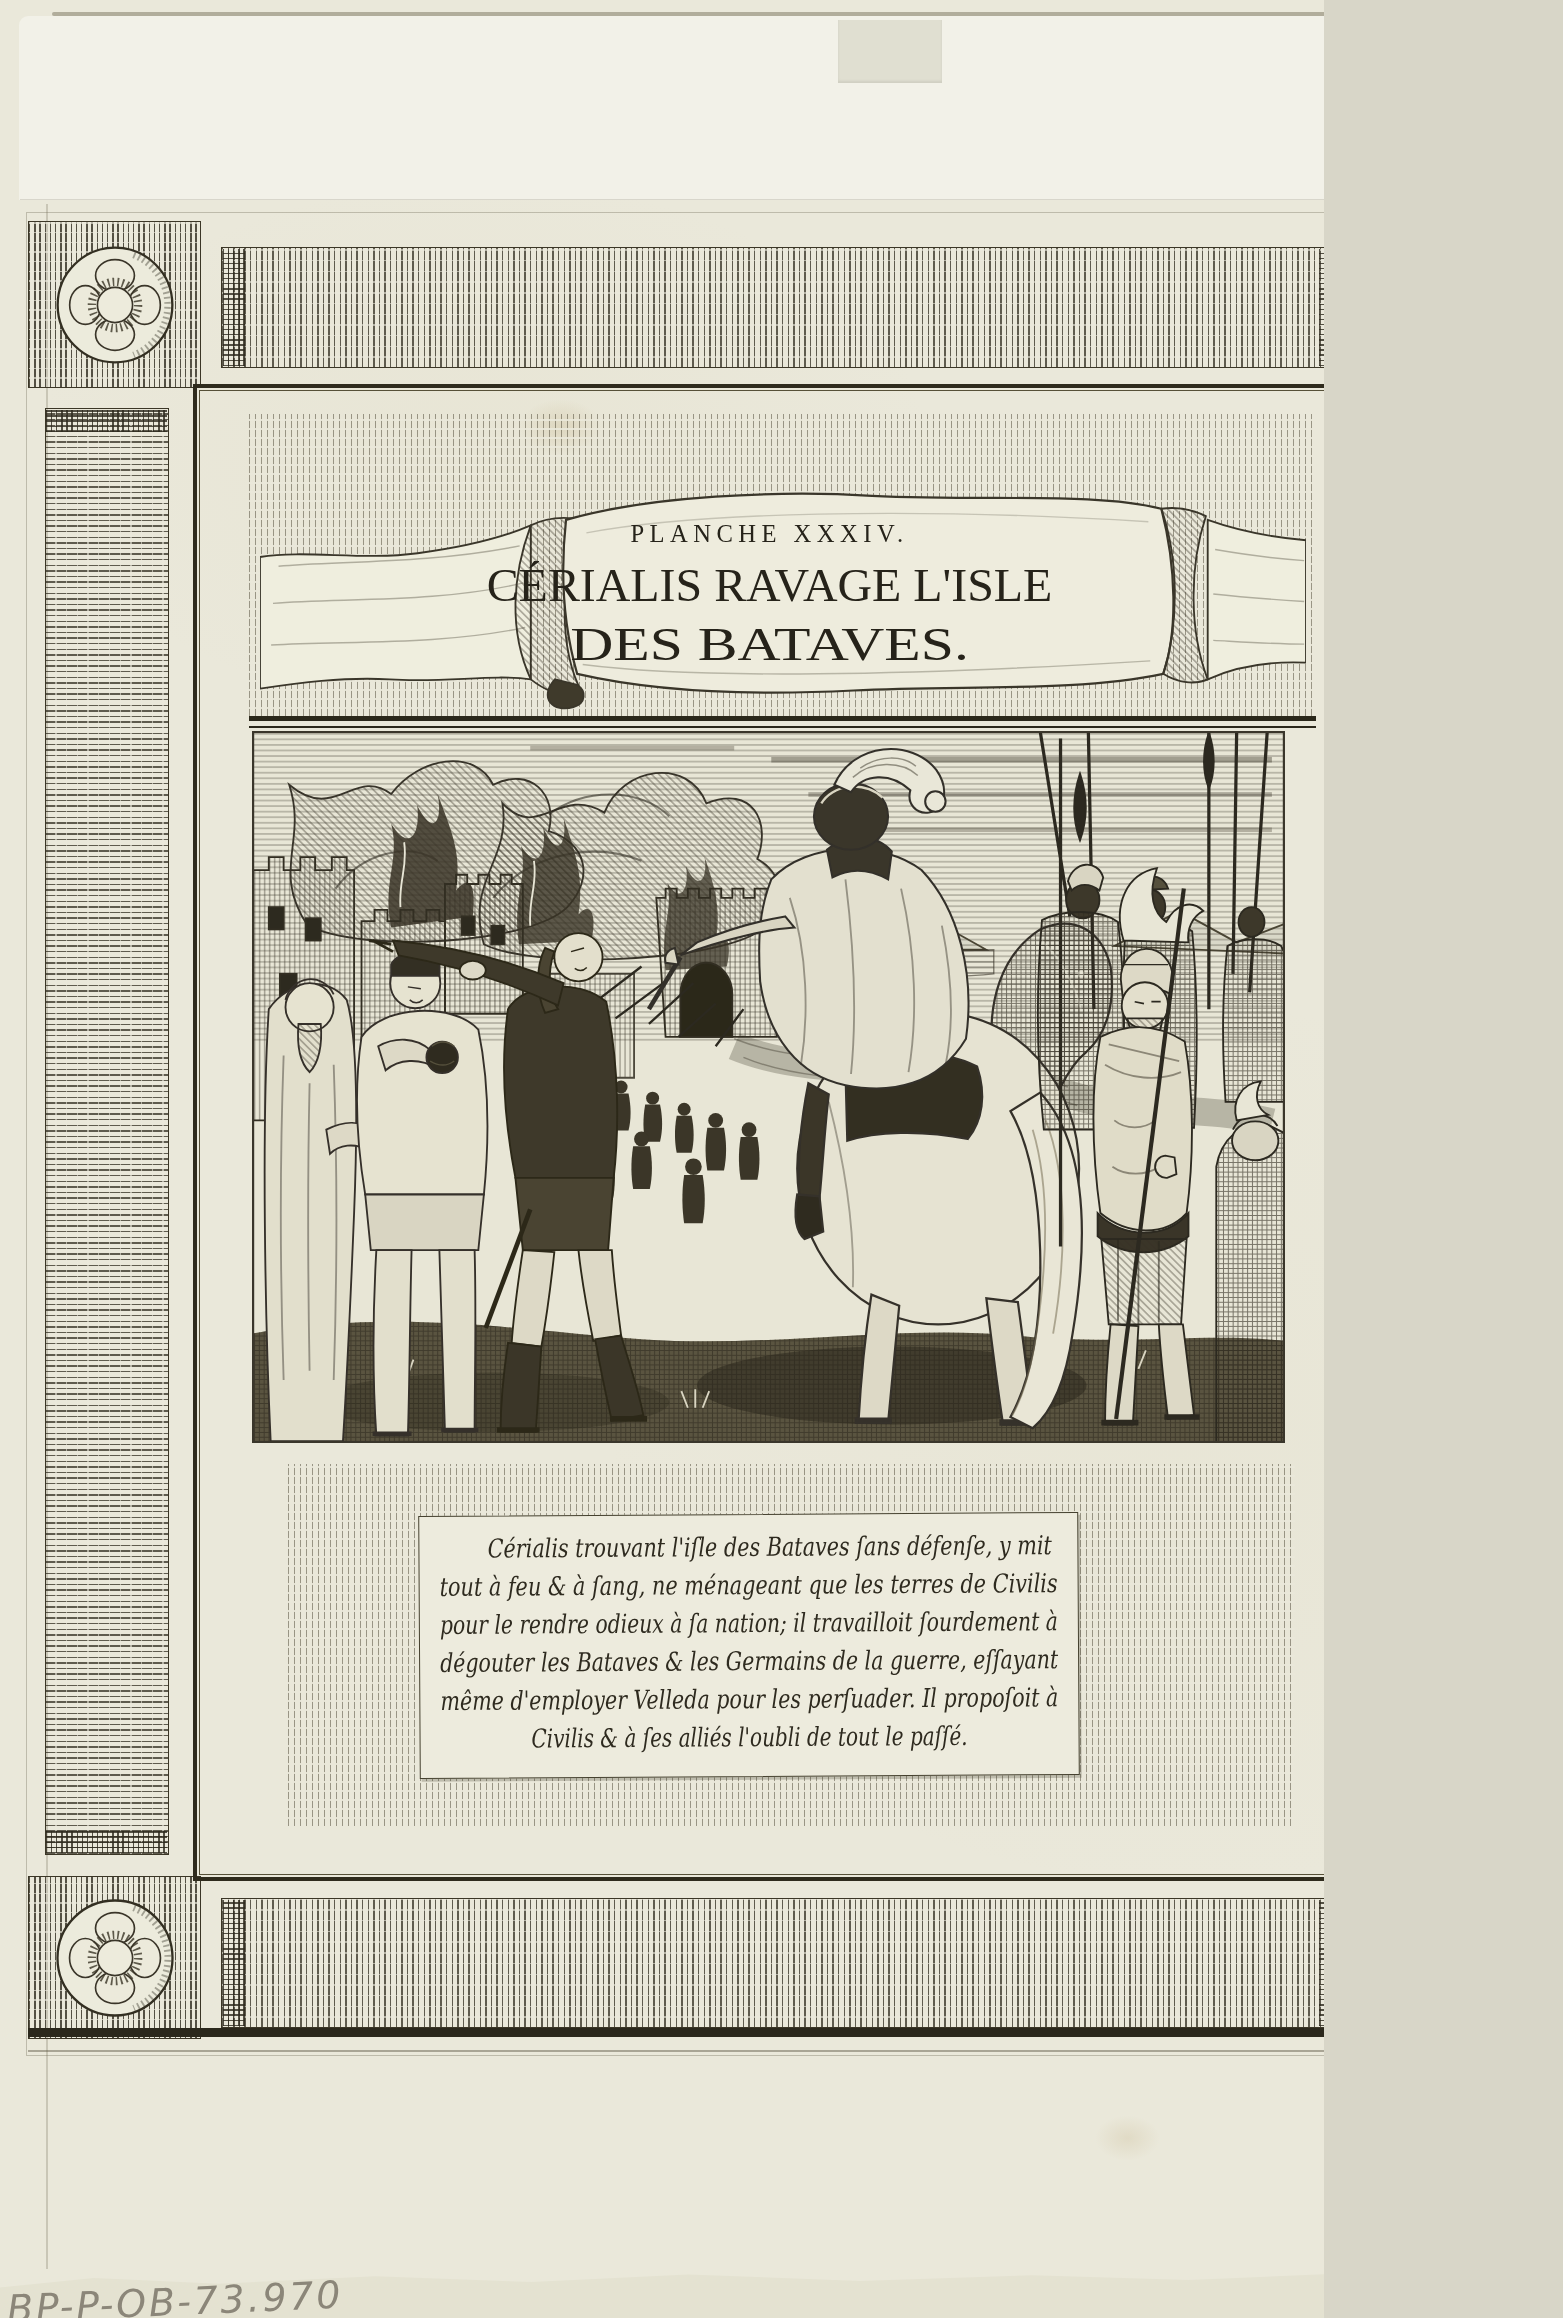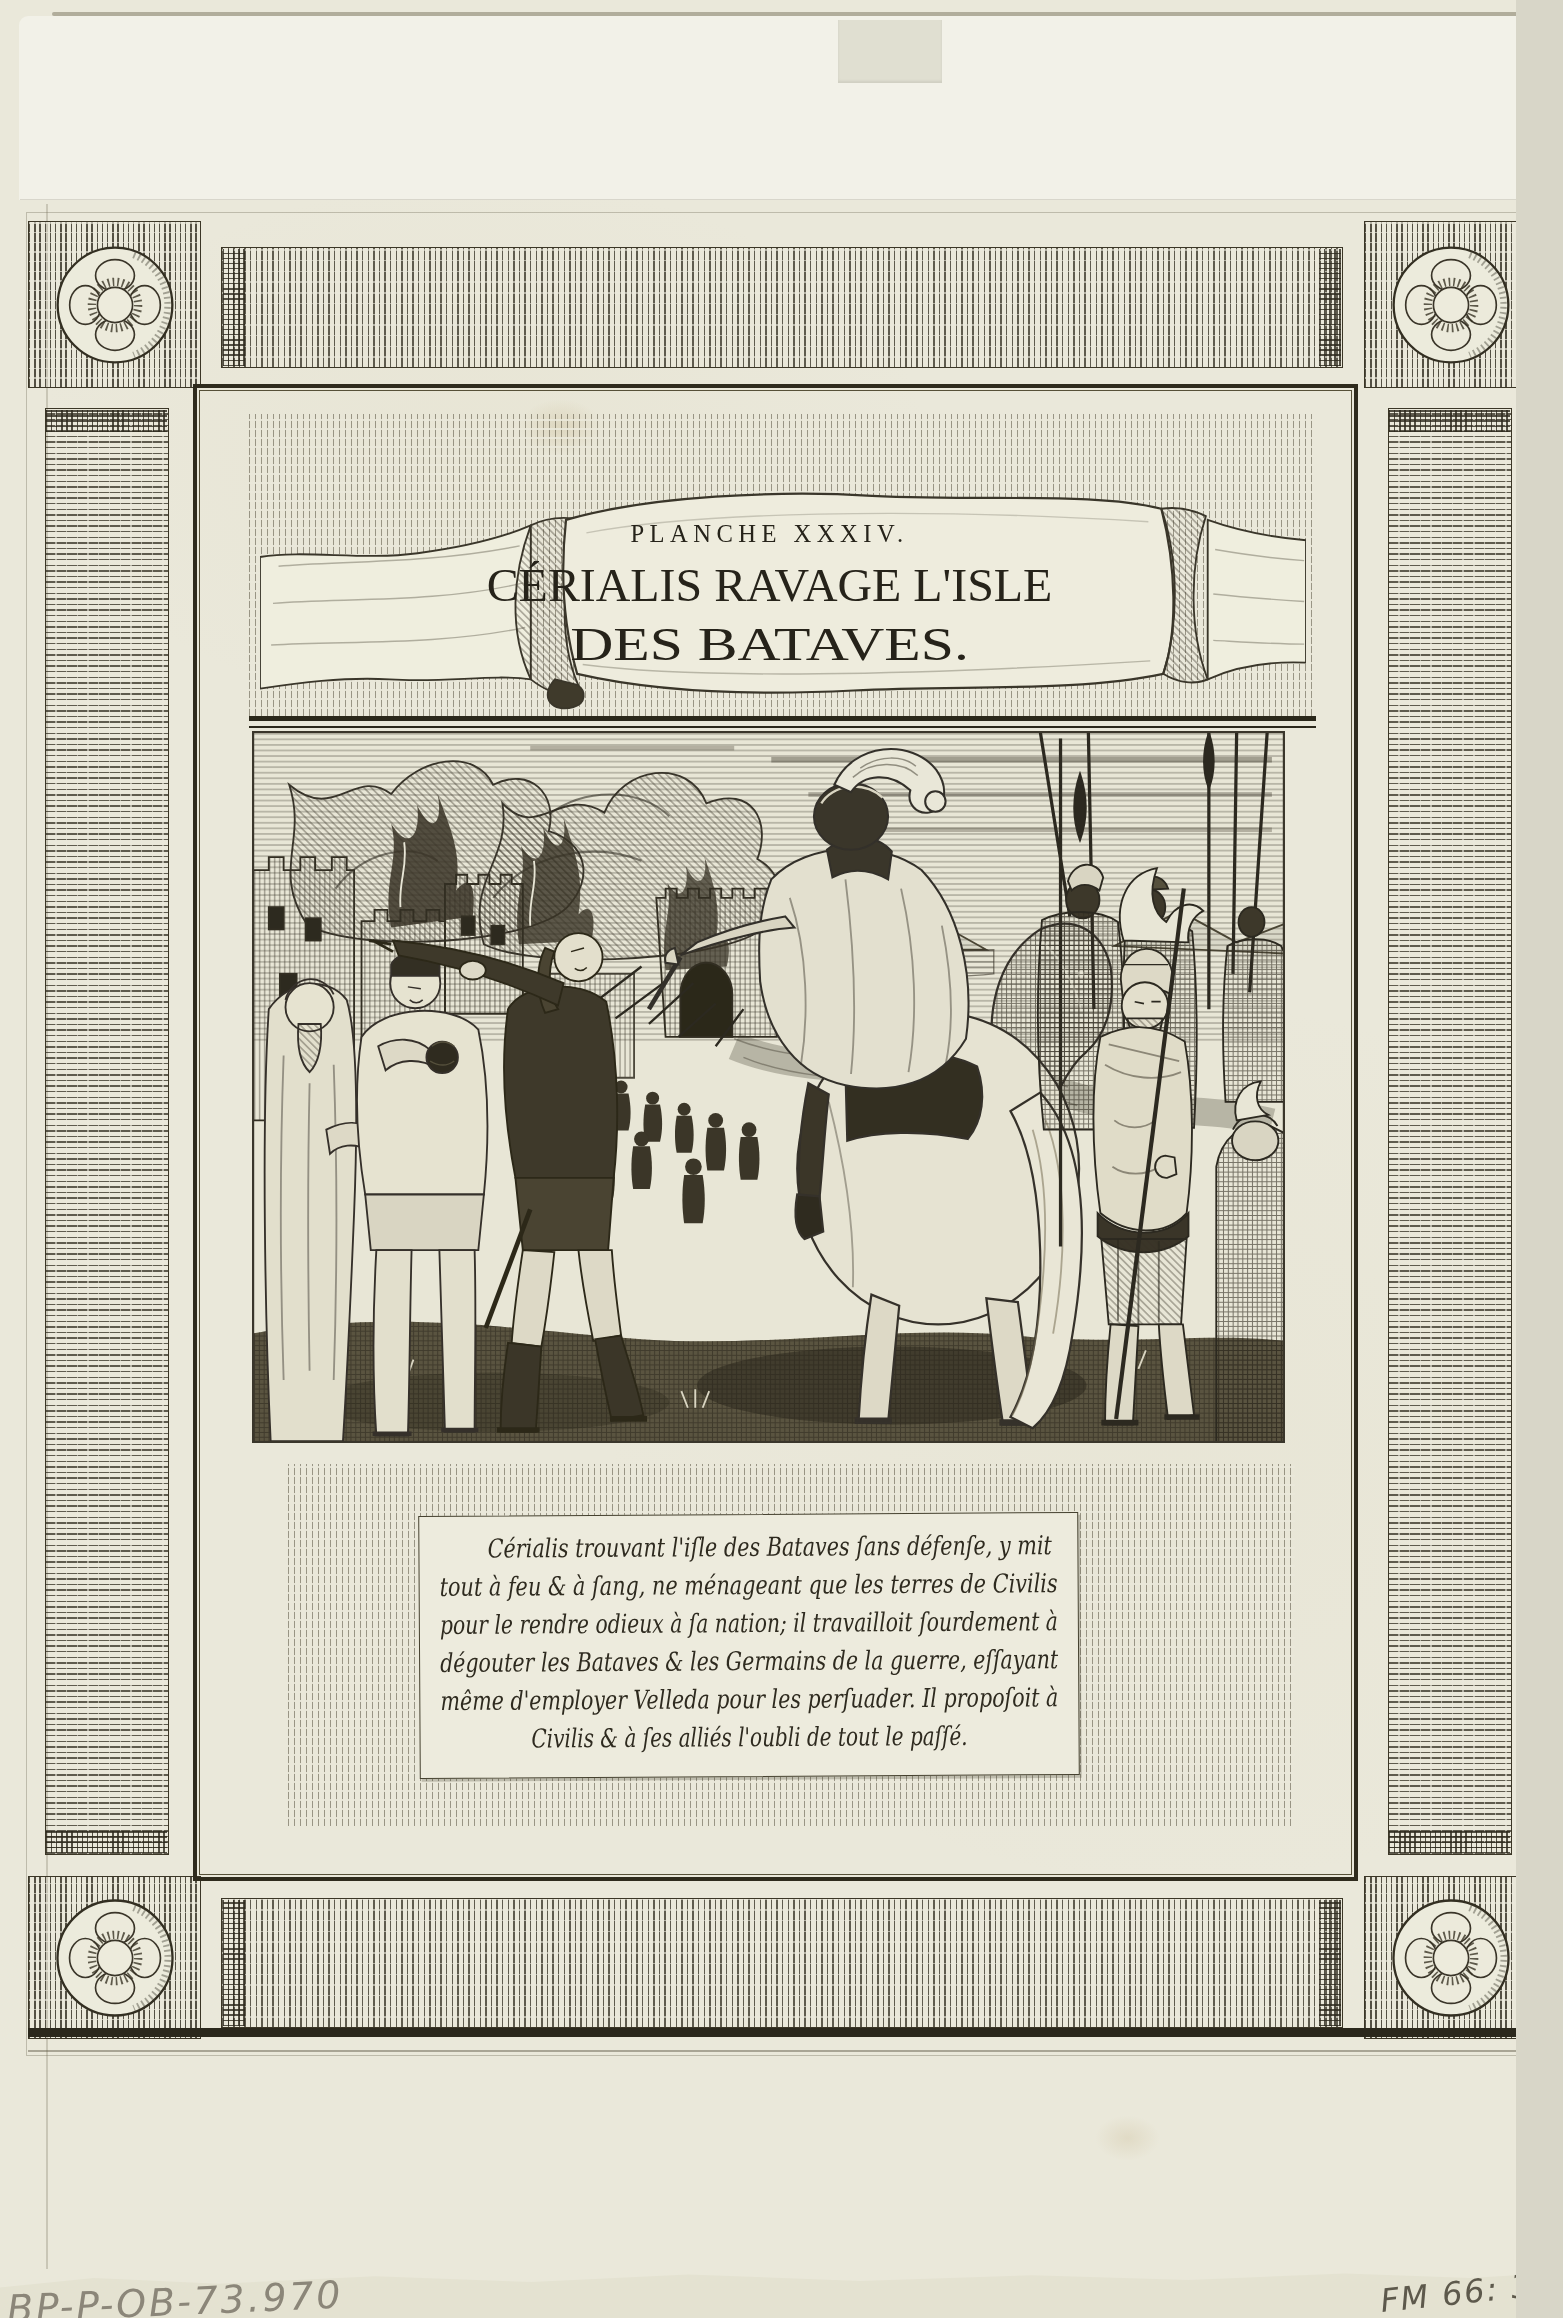--- a/index.html
+++ b/index.html
@@ -1,16 +1,16 @@
 <!DOCTYPE html>
 <html style="font-size:15px"><head>
 <meta charset="utf-8">
 <style>
   html,body{margin:0;padding:0;background:#d8d6c8;}
-  .page{position:relative;width:1516px;height:2319px;overflow:hidden;
+  .page{position:relative;width:1324px;height:2319px;overflow:hidden;
         background:#eae8da;font-family:"Liberation Serif",serif;}
 
   
   .top-edge{position:absolute;left:52px;top:12px;width:1505px;height:3.7px;
             background:rgba(130,124,104,.55);border-radius:1.9px;}
   .top-band{position:absolute;left:18.6px;top:16px;width:1545px;height:186px;
             background:#f2f1e8;border-radius:9.3px 1.9px 0 0;}
   .sticker{position:absolute;left:838px;top:20.4px;width:104px;height:63px;
            background:#e0dfd1;box-shadow:inset 0 -1.9px 2.8px rgba(0,0,0,.08);}
   .crease{position:absolute;left:20.4px;top:199px;width:1540px;height:1.9px;

